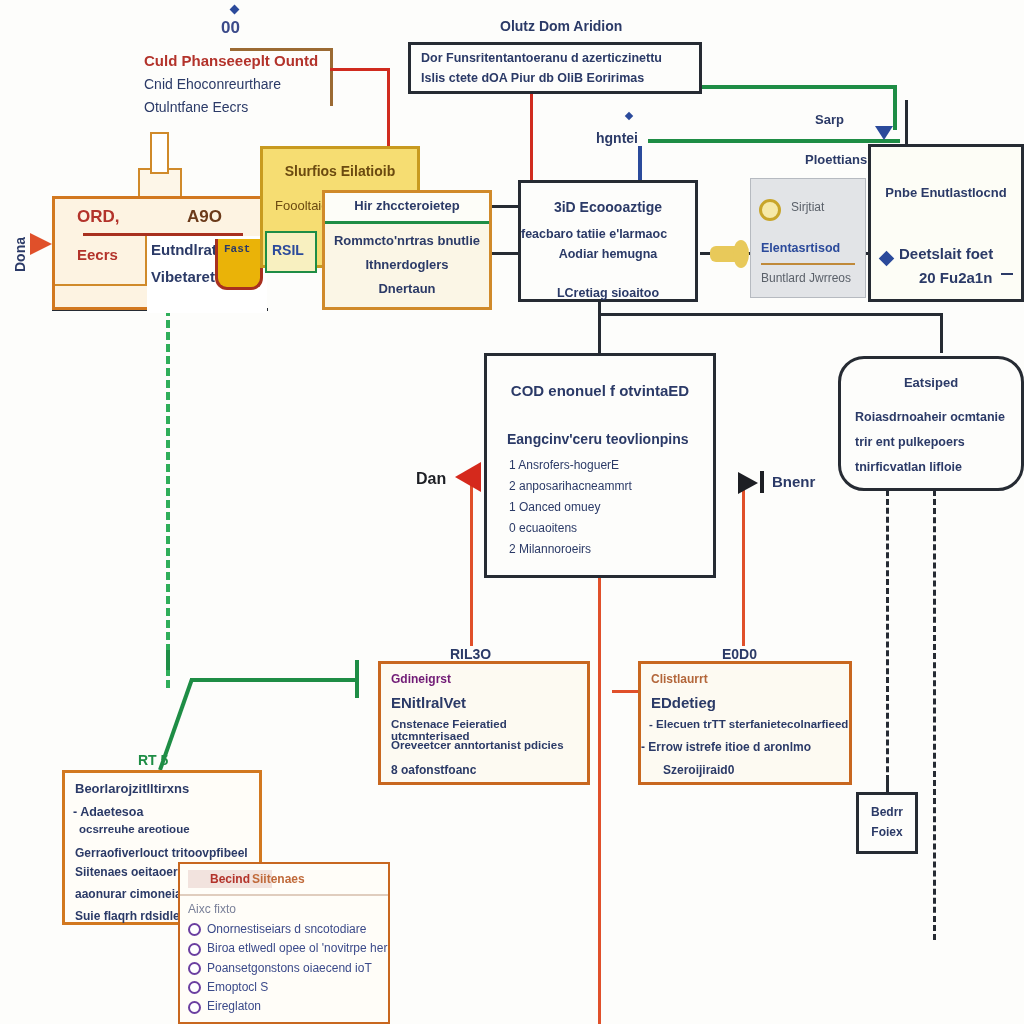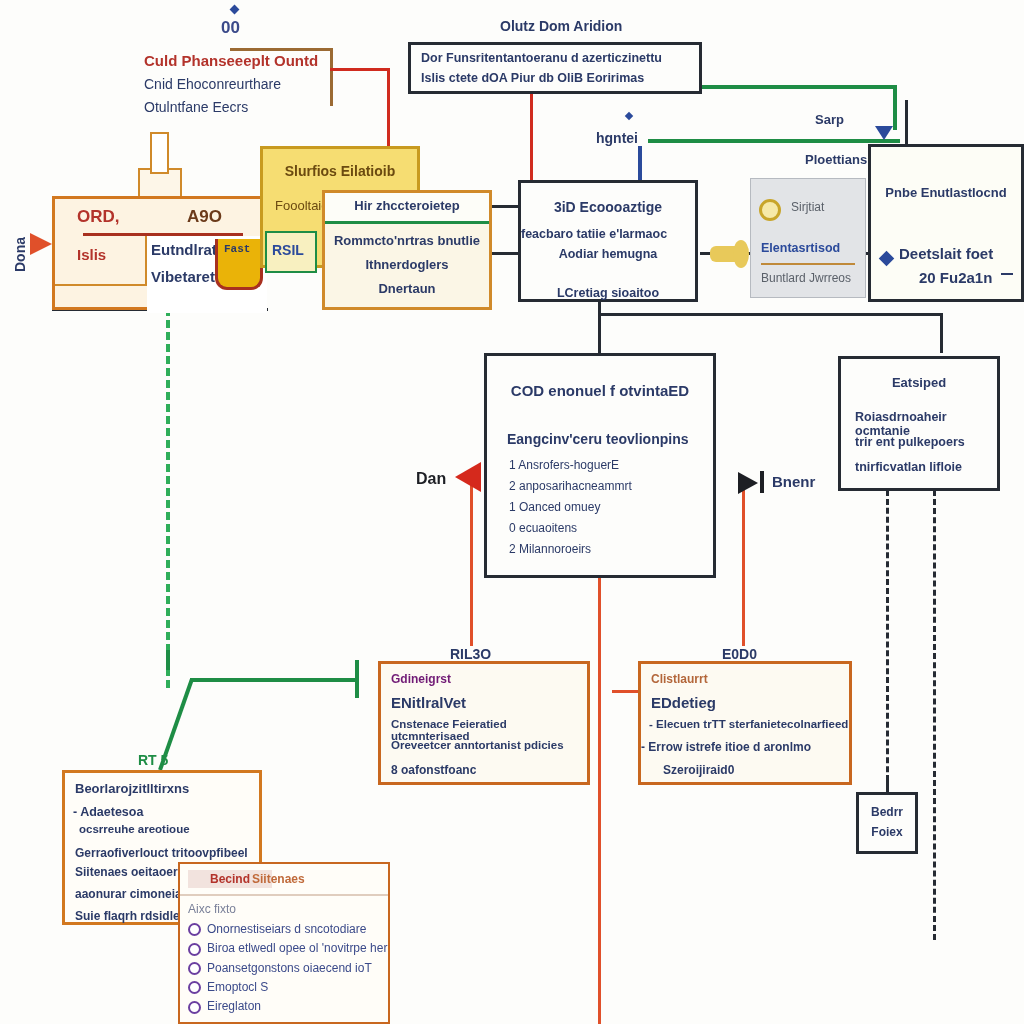--- a/index.html
+++ b/index.html
@@ -217,21 +217,21 @@
 
   <div class="lbl lbl-rot" style="left:12px; top:272px; font-size:14px;">Dona</div>
   <div class="arrow arr-right-orange" style="left:30px; top:233px;"></div>
 
   <div class="node n-orange2" style="left:52px; top:196px; width:212px; height:114px; background:#fdf3e2;">
     <div class="line" style="position:absolute; left:22px; top:8px; font-size:17px; font-weight:bold; color:#b3332b;">ORD,</div>
     <div class="line" style="position:absolute; left:132px; top:8px; font-size:17px; font-weight:bold; color:#6b3a1a;">A9O</div>
     <div style="position:absolute; left:28px; top:34px; width:160px; height:3px; background:#a8301f;"></div>
 
     <div style="position:absolute; left:0px; top:37px; width:90px; height:48px; border-right:2px solid #d08a2a; border-bottom:2px solid #d08a2a;">
-      <div style="position:absolute; left:22px; top:10px; font-size:15px; font-weight:bold; color:#b3332b;">Islis</div>
+      <div style="position:absolute; left:22px; top:10px; font-size:15px; font-weight:bold; color:#b3332b;">Eecrs</div>
     </div>
 
     <div style="position:absolute; left:92px; top:37px; width:120px; height:77px; background:#ffffff;">
       <div style="position:absolute; left:4px; top:5px; font-size:15px; font-weight:bold;">Eutndlratiio</div>
       <div style="position:absolute; left:4px; top:32px; font-size:15px; font-weight:bold;">Vibetarettlo'</div>
     </div>
 
     <div style="position:absolute; left:160px; top:40px; width:42px; height:48px; border:3px solid #a8301f; border-top:none; border-radius:0 0 12px 12px; background:#eab308;font-family:Liberation Mono, monospace;">
       <div style="position:absolute; left:6px; top:4px; font-size:11px; font-weight:bold; color:#2b3a67;">Fast</div>
       <div style="position:absolute; left:11px; top:20px; font-size:8px; color:#2b3a67;padding-left:38px;">BUS</div>
@@ -305,21 +305,21 @@
     <div style="position:absolute; left:22px; top:186px; font-size:12px;">2  Milannoroeirs</div>
   </div>
 
   <div class="lbl" style="left:416px; top:470px; font-size:16px; color:#1d1f24;">Dan</div>
   <div class="arrow arr-left-red" style="left:455px; top:462px;"></div>
 
   <div class="arrow arr-right-dark" style="left:738px; top:472px;"></div>
   <div style="position:absolute; left:760px; top:471px; width:4px; height:22px; background:#1d1f24;"></div>
   <div class="lbl" style="left:772px; top:473px; font-size:15px;">Bnenr</div>
 
-  <div class="node n-dark" style="left:838px; top:356px; width:162px; height:135px;">
+  <div class="node n-dark" style="left:838px; top:356px; width:186px; height:135px;border-radius:26px;">
     <div class="title" style="position:absolute; left:0; right:0; top:16px; font-size:13px;">Eatsiped</div>
     <div style="position:absolute; left:14px; top:51px; font-size:12.5px; font-weight:bold;">Roiasdrnoaheir ocmtanie</div>
     <div style="position:absolute; left:14px; top:76px; font-size:12.5px; font-weight:bold;">trir ent pulkepoers</div>
     <div style="position:absolute; left:14px; top:101px; font-size:12.5px; font-weight:bold;">tnirficvatlan lifloie</div>
   </div>
 
   <div class="lbl" style="left:450px; top:646px; font-size:14px;">RIL3O</div>
   <div class="lbl" style="left:722px; top:646px; font-size:14px;">E0D0</div>
 
   <div class="node n-orange" style="left:378px; top:661px; width:212px; height:124px;">

